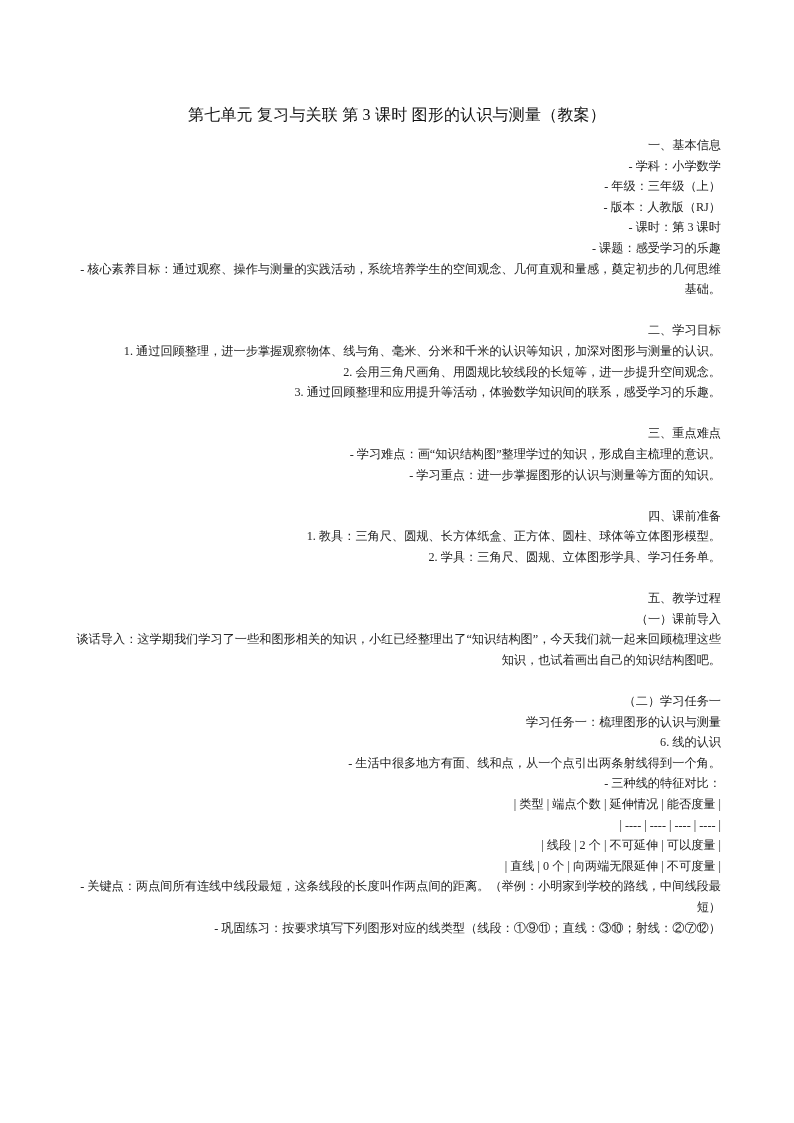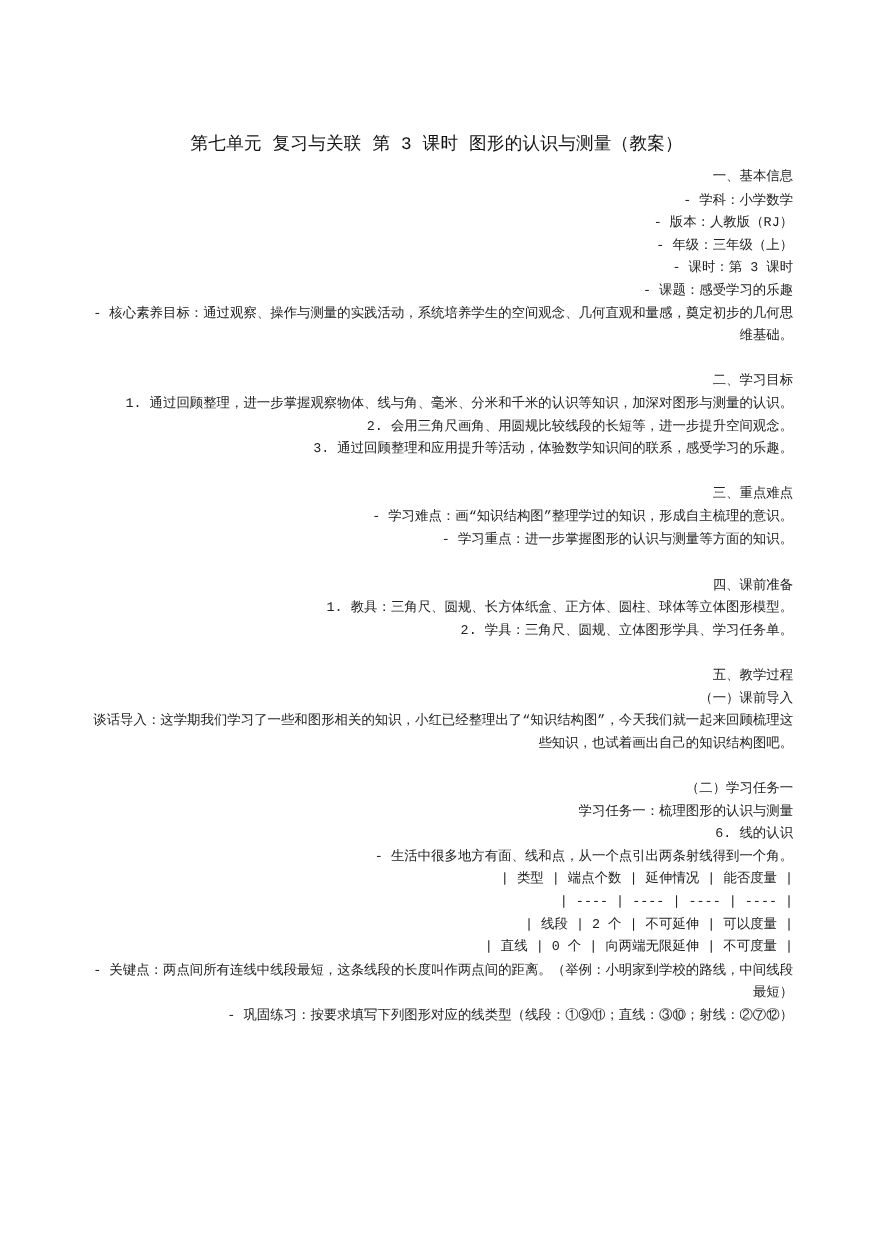--- a/index.html
+++ b/index.html
@@ -1,39 +1,39 @@
 <!DOCTYPE html>
 <html><head>
 <meta charset="utf-8">
 <style>
   html, body { margin: 0; padding: 0; background: #ffffff; }
   body { width: 794px; height: 1123px; position: relative; overflow: hidden; }
   .page {
-    position: absolute; left: 73px; top: 16px; width: 648px;
-    font-family: Liberation Mono, monospace;
+    position: absolute; left: 73px; top: 0; width: 648px;
+    font-family: Liberation Serif, serif;
     color: #222222; font-size: 12.2px; line-height: 20.6px;
   }
   .title {
     margin-top: 103px; text-align: center; font-size: 16px; line-height: 24px;
     color: #111; margin-bottom: 8px; letter-spacing: 0.2px;
   }
   .line { white-space: pre-wrap; word-break: break-all; text-align: right; }
   .gap { height: 20.6px; }
 </style>
 </head>
 <body>
 
 <div class="page">
   <div class="title">第七单元 复习与关联 第 3 课时 图形的认识与测量（教案）</div>
 
   <div>
     <div class="line">一、基本信息</div>
     <div class="line">- 学科：小学数学</div>
+    <div class="line">- 年级：三年级（上）</div>
     <div class="line">- 版本：人教版（RJ）</div>
-    <div class="line">- 年级：三年级（上）</div>
     <div class="line">- 课时：第 3 课时</div>
     <div class="line">- 课题：感受学习的乐趣</div>
     <div class="line">- 核心素养目标：通过观察、操作与测量的实践活动，系统培养学生的空间观念、几何直观和量感，奠定初步的几何思维基础。</div>
   </div>
   <div class="gap"></div>
 
   <div>
     <div class="line">二、学习目标</div>
     <div class="line">1. 通过回顾整理，进一步掌握观察物体、线与角、毫米、分米和千米的认识等知识，加深对图形与测量的认识。</div>
     <div class="line">2. 会用三角尺画角、用圆规比较线段的长短等，进一步提升空间观念。</div>
@@ -57,20 +57,21 @@
 
   <div>
     <div class="line">五、教学过程</div>
     <div class="line">（一）课前导入</div>
     <div class="line">谈话导入：这学期我们学习了一些和图形相关的知识，小红已经整理出了“知识结构图”，今天我们就一起来回顾梳理这些知识，也试着画出自己的知识结构图吧。</div>
     <div class="gap"></div>
     <div class="line">（二）学习任务一</div>
     <div class="line">学习任务一：梳理图形的认识与测量</div>
     <div class="line">6. 线的认识</div>
     <div class="line">- 生活中很多地方有面、线和点，从一个点引出两条射线得到一个角。</div>
+    <div class="line">- 三种线的特征对比：</div>
     <div class="line">| 类型 | 端点个数 | 延伸情况 | 能否度量 |</div>
     <div class="line">| ---- | ---- | ---- | ---- |</div>
     <div class="line">| 线段 | 2 个 | 不可延伸 | 可以度量 |</div>
     <div class="line">| 直线 | 0 个 | 向两端无限延伸 | 不可度量 |</div>
     <div class="line">- 关键点：两点间所有连线中线段最短，这条线段的长度叫作两点间的距离。（举例：小明家到学校的路线，中间线段最短）</div>
     <div class="line">- 巩固练习：按要求填写下列图形对应的线类型（线段：①⑨⑪；直线：③⑩；射线：②⑦⑫）</div>
   </div>
 </div>
 
 </body></html>

